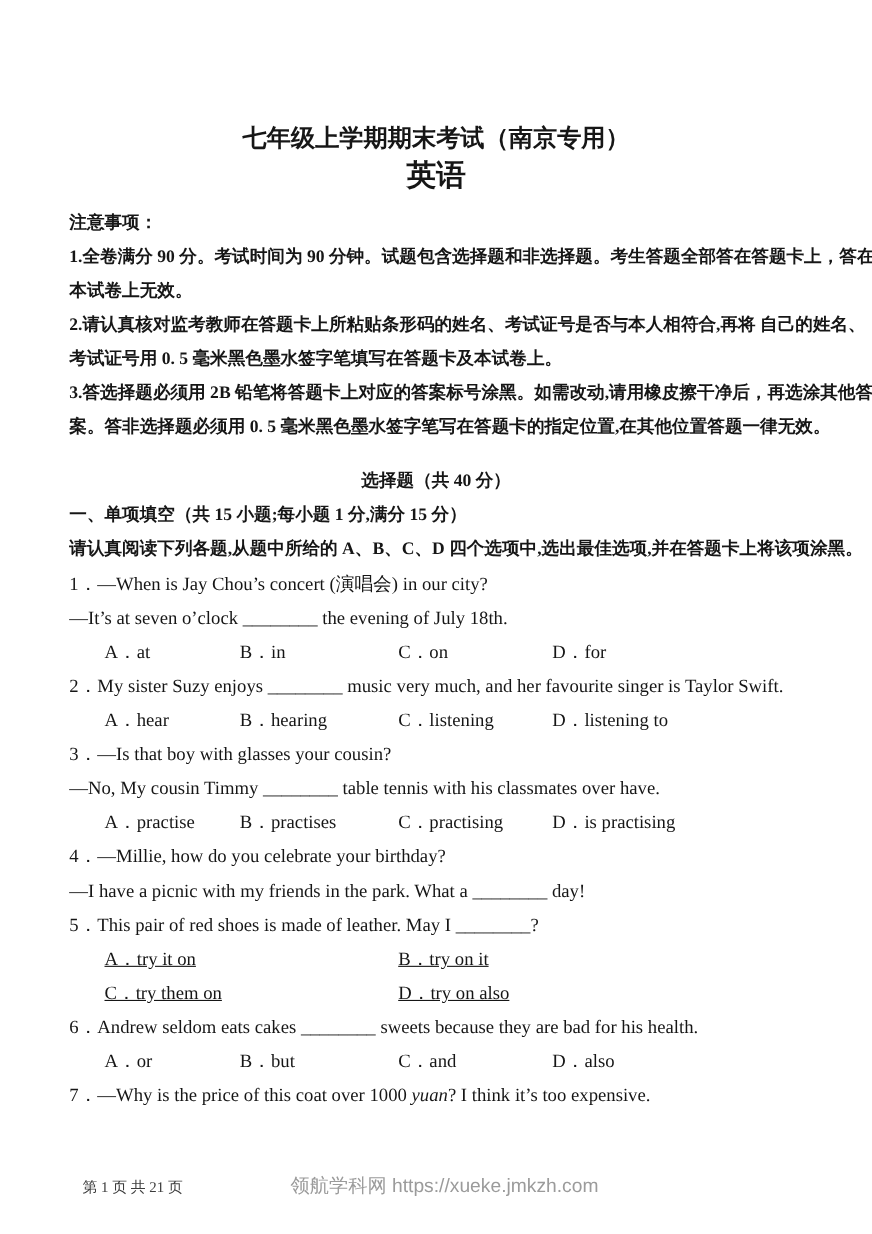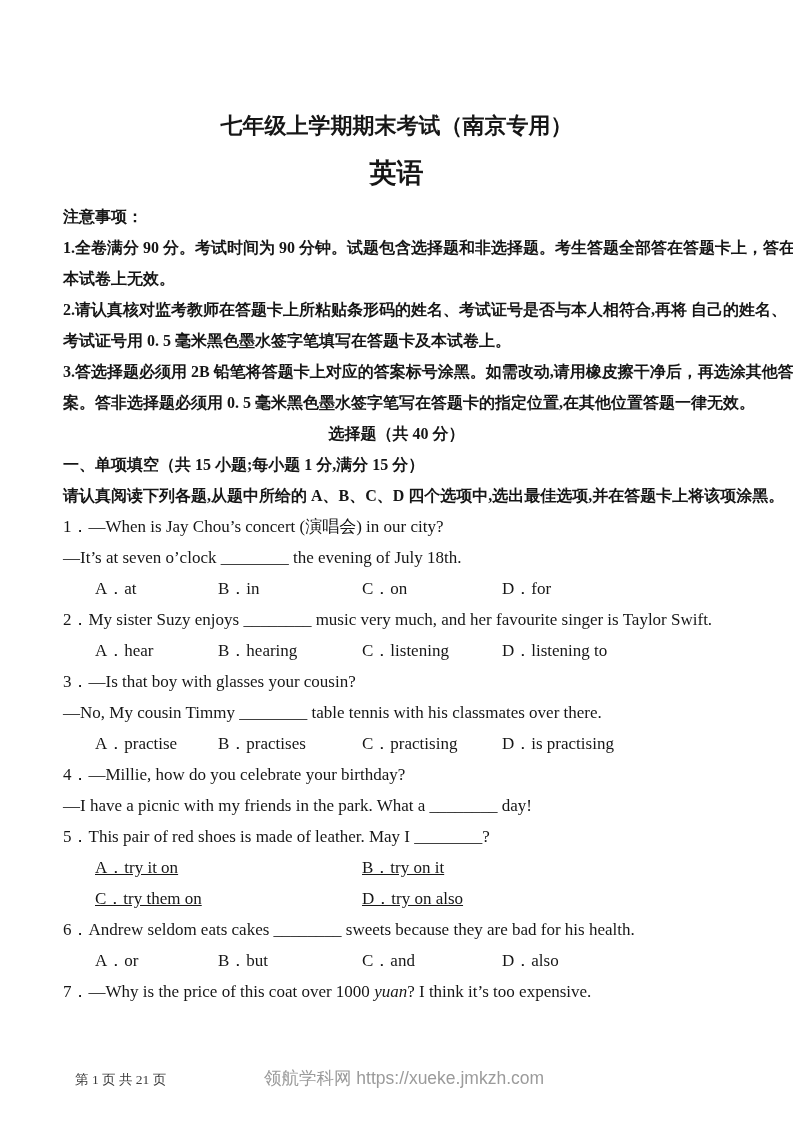--- a/index.html
+++ b/index.html
@@ -9,30 +9,30 @@
     position: relative; overflow: hidden;
     font-family: "Liberation Serif", "DejaVu Serif", serif;
     color: #161616;
   }
   .page { position: absolute; inset: 0; padding: 16px 63px; }
   .title {
     margin-top: 95px; text-align: center;
     font-size: 22px; font-weight: bold; line-height: 30px;
   }
   .subject {
-    margin-top: 14px; text-align: center;
+    text-align: center;
     font-size: 27px; font-weight: bold; line-height: 36px;
   }
   .notice-start { margin-top: 10px; }
   .line {
     font-size: 16.5px; line-height: 31px; white-space: nowrap;
   }
   .cn-bold { font-weight: bold; font-size: 16px; }
   .q-line { font-size: 17px; }
-  .center { text-align: center; }
+  .center { text-align: center; margin-top: 18px; }
   .opts4 {
     display: grid; grid-template-columns: 123px 144px 140px 1fr;
     padding-left: 32px;
   }
   .opts2 {
     display: grid; grid-template-columns: 267px 1fr;
     padding-left: 32px;
     text-decoration: underline;
   }
   .italic { font-style: italic; }
@@ -80,21 +80,21 @@
 
   <div class="line q-line"><span>2．</span><span>My sister Suzy enjoys ________ music very much, and her favourite singer is Taylor Swift.</span></div>
   <div class="line q-line opts4">
     <span>A．hear</span>
     <span>B．hearing</span>
     <span>C．listening</span>
     <span>D．listening to</span>
   </div>
 
   <div class="line q-line"><span>3．</span><span>—Is that boy with glasses your cousin?</span></div>
-  <div class="line q-line">—No, My cousin Timmy ________ table tennis with his classmates over there.</div>
+  <div class="line q-line">—No, My cousin Timmy ________ table tennis with his classmates over have.</div>
   <div class="line q-line opts4">
     <span>A．practise</span>
     <span>B．practises</span>
     <span>C．practising</span>
     <span>D．is practising</span>
   </div>
 
   <div class="line q-line"><span>4．</span><span>—Millie, how do you celebrate your birthday?</span></div>
   <div class="line q-line">—I have a picnic with my friends in the park. What a ________ day!</div>
 

